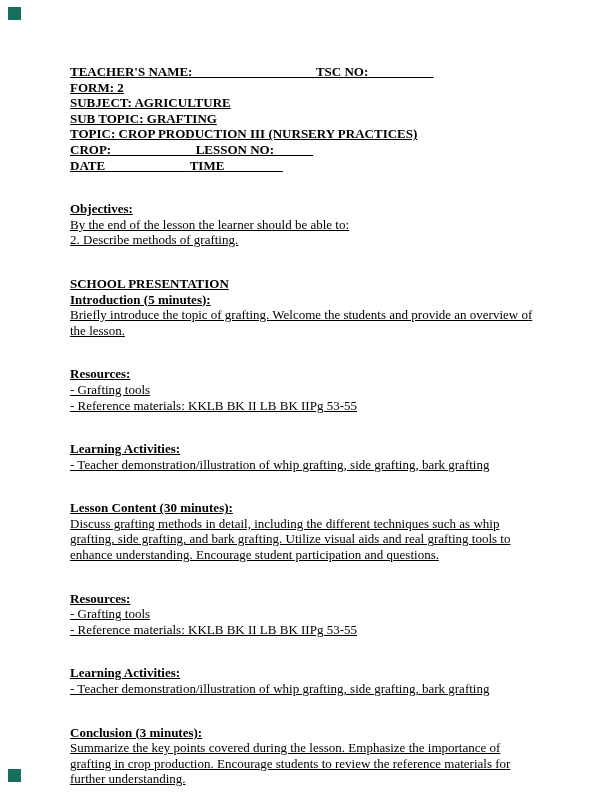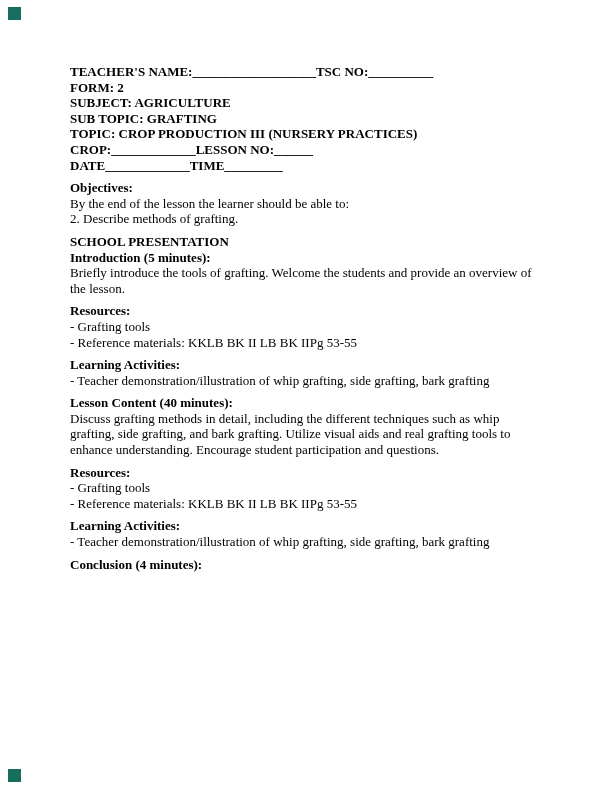--- a/index.html
+++ b/index.html
@@ -23,24 +23,25 @@
     height: 13px;
     background: #166e5f;
   }
   .corner.tl { left: 8px; top: 7px; }
   .corner.bl { left: 8px; top: 769px; }
   .content {
     position: absolute;
     left: 70px;
     top: 64px;
     width: 472px;
+    text-decoration: underline;
   }
   p { margin: 0; }
   .bold { font-weight: bold; }
-  .section { margin-top: 7px; }
+  .section { margin-top: 28px; }
 </style>
 </head>
 <body>
 
 <div>
 
   <div class="corner tl" style="background: rgb(22, 110, 95);"></div>
   <div class="corner bl" style="background: rgb(22, 110, 95);"></div>
 
   <div class="content">
@@ -57,48 +58,49 @@
 
     <div class="section">
       <p class="bold">Objectives:</p>
       <p>By the end of the lesson the learner should be able to:</p>
       <p>2. Describe methods of grafting.</p>
     </div>
 
     <div class="section">
       <p class="bold">SCHOOL PRESENTATION</p>
       <p class="bold">Introduction (5 minutes):</p>
-      <p>Briefly introduce the tools of grafting. Welcome the students and provide an overview of the lesson.</p>
+      <p>Briefly introduce the topic of grafting. Welcome the students and provide an overview of the lesson.</p>
     </div>
 
     <div class="section">
       <p class="bold">Resources:</p>
       <p>- Grafting tools</p>
       <p>- Reference materials: KKLB BK II LB BK IIPg 53-55</p>
     </div>
 
     <div class="section">
       <p class="bold">Learning Activities:</p>
       <p>- Teacher demonstration/illustration of whip grafting, side grafting, bark grafting</p>
     </div>
 
     <div class="section">
-      <p class="bold">Lesson Content (40 minutes):</p>
+      <p class="bold">Lesson Content (30 minutes):</p>
       <p>Discuss grafting methods in detail, including the different techniques such as whip grafting, side grafting, and bark grafting. Utilize visual aids and real grafting tools to enhance understanding. Encourage student participation and questions.</p>
     </div>
 
     <div class="section">
       <p class="bold">Resources:</p>
       <p>- Grafting tools</p>
       <p>- Reference materials: KKLB BK II LB BK IIPg 53-55</p>
     </div>
 
     <div class="section">
       <p class="bold">Learning Activities:</p>
       <p>- Teacher demonstration/illustration of whip grafting, side grafting, bark grafting</p>
     </div>
 
     <div class="section">
-      <p class="bold">Conclusion (4 minutes):</p>
+      <p class="bold">Conclusion (3 minutes):</p>
+      <p>Summarize the key points covered during the lesson. Emphasize the importance of grafting in crop production. Encourage students to review the reference materials for further understanding.</p>
     </div>
 
   </div>
 </div>
 
 </body></html>

